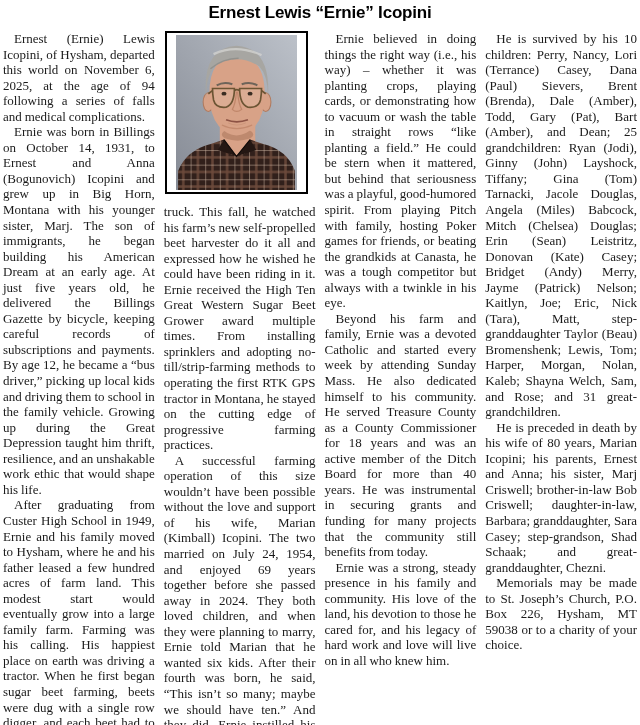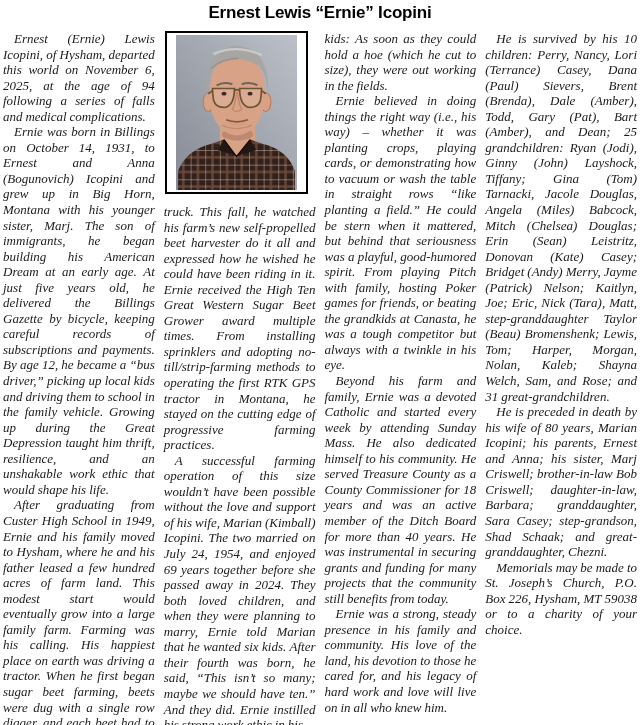--- a/index.html
+++ b/index.html
@@ -40,21 +40,21 @@
   .col{
     flex:1 1 0;
     min-width:0;
     font-size:13px;
     line-height:15.55px;
     text-align:justify;
     hyphens:auto;
     -webkit-hyphens:auto;
     word-spacing:-0.3px;
   }
-  .col p{margin:0;font-style:italic;}
+  .col p{margin:0;}
   .col p.indent{text-indent:11px;}
   .photo-frame{
     box-sizing:border-box;
     width:143px;
     height:163px;
     border:2.5px solid #000;
     background:#fff;
     padding:2px 9px;
     margin:0 0 10px 1px;
   }
@@ -140,21 +140,20 @@
           <path d="M46,102 L58,118 L40,112 Z" fill="#241713"></path>
           <path d="M71,102 L58,118 L77,112 Z" fill="#241713"></path>
           <path d="M46,102 L58,118 L71,102" stroke="#0f0a08" stroke-width="1" fill="none"></path>
         </svg>
       </div>
       <p>truck. This fall, he watched his farm’s new self-propelled beet harvester do it all and expressed how he wished he could have been riding in it. Ernie received the High Ten Great Western Sugar Beet Grower award multiple times. From installing sprinklers and adopting no-till/strip-farming methods to operating the first RTK GPS tractor in Montana, he stayed on the cutting edge of progressive farming practices.</p>
       <p class="indent">A successful farming operation of this size wouldn’t have been possible without the love and support of his wife, Marian (Kimball) Icopini. The two married on July 24, 1954, and enjoyed 69 years together before she passed away in 2024. They both loved children, and when they were planning to marry, Ernie told Marian that he wanted six kids. After their fourth was born, he said, “This isn’t so many; maybe we should have ten.” And they did. Ernie instilled his strong work ethic in his</p>
     </div>
 
     <div class="col">
-      <p>kids: As soon as they could hold a hoe (which he cut to size), they were out working in the fields.</p>
       <p class="indent">Ernie believed in doing things the right way (i.e., his way) – whether it was planting crops, playing cards, or demonstrating how to vacuum or wash the table in straight rows “like planting a field.” He could be stern when it mattered, but behind that seriousness was a playful, good-humored spirit. From playing Pitch with family, hosting Poker games for friends, or beating the grandkids at Canasta, he was a tough competitor but always with a twinkle in his eye.</p>
       <p class="indent">Beyond his farm and family, Ernie was a devoted Catholic and started every week by attending Sunday Mass. He also dedicated himself to his community. He served Treasure County as a County Commissioner for 18 years and was an active member of the Ditch Board for more than 40 years. He was instrumental in securing grants and funding for many projects that the community still benefits from today.</p>
       <p class="indent">Ernie was a strong, steady presence in his family and community. His love of the land, his devotion to those he cared for, and his legacy of hard work and love will live on in all who knew him.</p>
     </div>
 
     <div class="col">
       <p class="indent">He is survived by his 10 children: Perry, Nancy, Lori (Terrance) Casey, Dana (Paul) Sievers, Brent (Brenda), Dale (Amber), Todd, Gary (Pat), Bart (Amber), and Dean; 25 grandchildren: Ryan (Jodi), Ginny (John) Layshock, Tiffany; Gina (Tom) Tarnacki, Jacole Douglas, Angela (Miles) Babcock, Mitch (Chelsea) Douglas; Erin (Sean) Leistritz, Donovan (Kate) Casey; Bridget (Andy) Merry, Jayme (Patrick) Nelson; Kaitlyn, Joe; Eric, Nick (Tara), Matt, step-granddaughter Taylor (Beau) Bromenshenk; Lewis, Tom; Harper, Morgan, Nolan, Kaleb; Shayna Welch, Sam, and Rose; and 31 great-grandchildren.</p>
       <p class="indent">He is preceded in death by his wife of 80 years, Marian Icopini; his parents, Ernest and Anna; his sister, Marj Criswell; brother-in-law Bob Criswell; daughter-in-law, Barbara; granddaughter, Sara Casey; step-grandson, Shad Schaak; and great-granddaughter, Chezni.</p>
       <p class="indent">Memorials may be made to St. Joseph’s Church, P.O. Box 226, Hysham, MT 59038 or to a charity of your choice.</p>
     </div>

